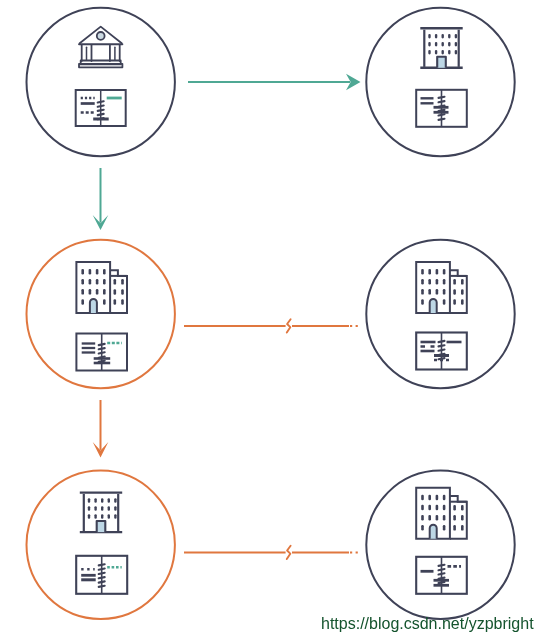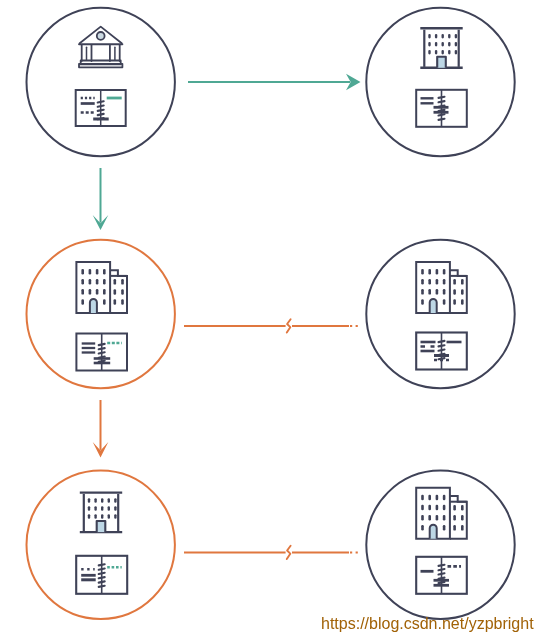--- a/index.html
+++ b/index.html
@@ -1,20 +1,20 @@
 <!DOCTYPE html>
 <html><head>
 <meta charset="utf-8">
 <title>Diagram</title>
 <style>
   html,body{margin:0;padding:0;}
   body{width:542px;height:644px;background:#ffffff;font-family:"Liberation Sans",sans-serif;overflow:hidden;}
   #stage{position:relative;width:542px;height:644px;}
   svg.layer{position:absolute;left:0;top:0;width:542px;height:644px;}
-  .wm{position:absolute;left:321px;top:615px;color:#a16207;font-size:16px;letter-spacing:0px;white-space:nowrap;}
+  .wm{position:absolute;left:321px;top:615px;color:#14532d;font-size:16px;letter-spacing:0px;white-space:nowrap;}
 </style>
 </head>
 <body>
 
 <div id="stage">
   <svg class="layer" viewBox="0 0 542 644">
     <g id="nodes-group">
         <g>
           <circle cx="100.7" cy="82" r="74.2" fill="none" stroke="#3f4257" stroke-width="2.0"></circle>
           <g fill="none" stroke="#3f4257" stroke-width="1.8" stroke-linecap="round" stroke-linejoin="round" transform="translate(100.7,45.5)">

